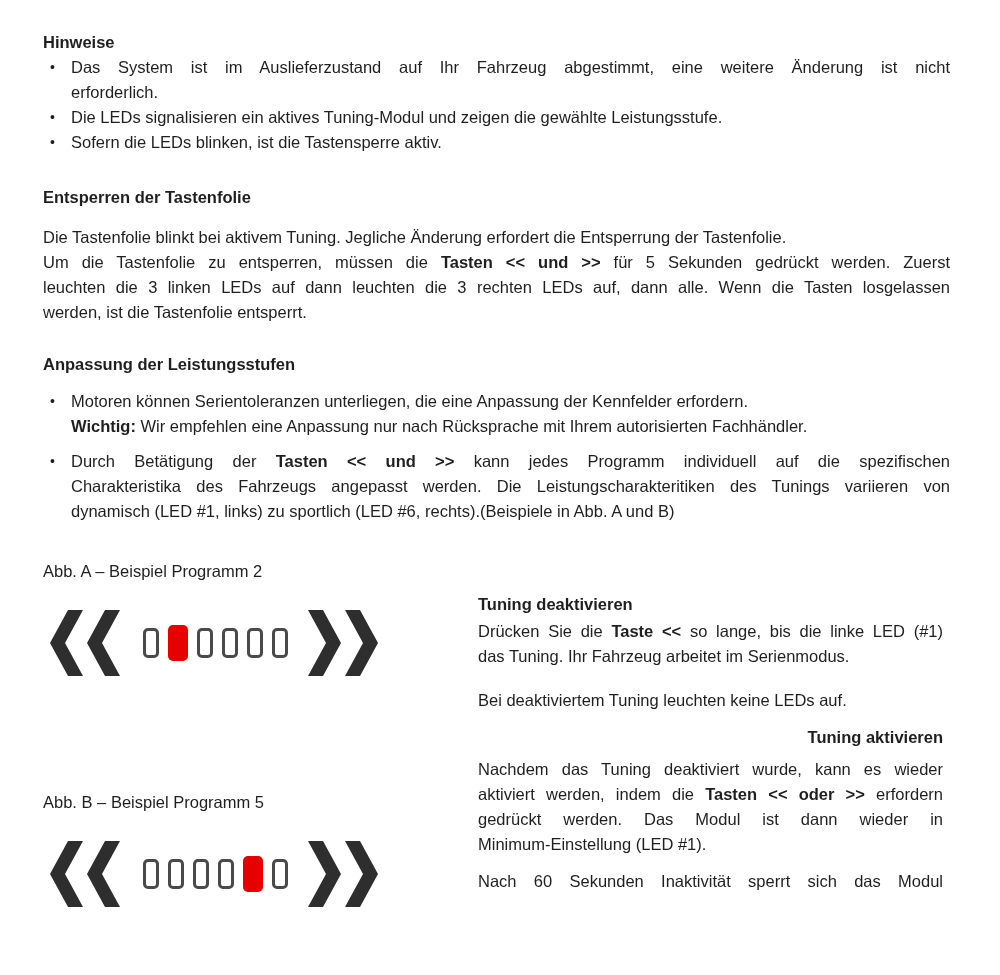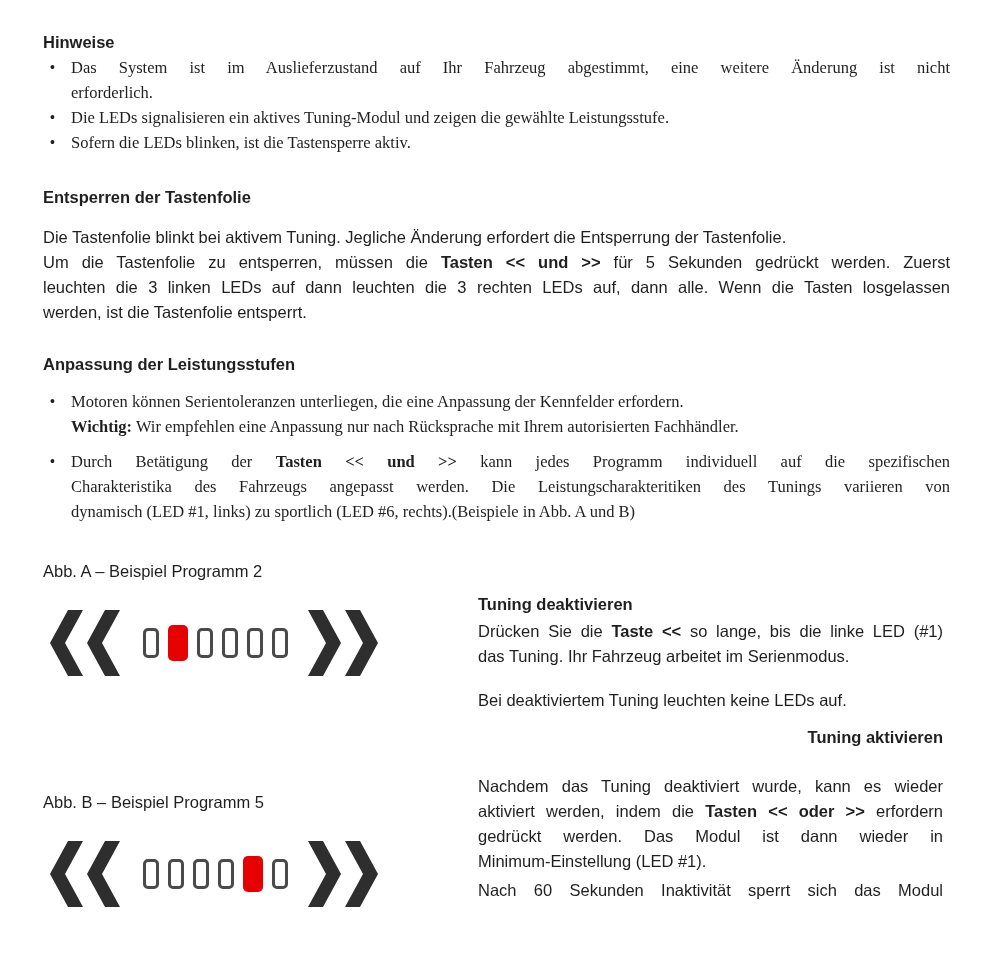--- a/index.html
+++ b/index.html
@@ -15,21 +15,21 @@
 
   .doc-heading { font-size: 16.5px; font-weight: bold; line-height: 25px; }
 
   .tline { min-height: 25px; }
   .tline-j { text-align: justify; text-align-last: justify; }
   .tline-l { text-align: left; }
   .tline .b { font-weight: bold; }
 
   .bullet { display: flex; }
   .bullet .marker { flex: 0 0 28px; font-size: 14px; padding-left: 7px; }
-  .bullet .btext { flex: 1; min-width: 0; font-family: Liberation Serif, serif; }
+  .bullet .btext { flex: 1; min-width: 0; }
 
   #sec-entsperren { margin-top: 30px; }
   #sec-entsperren .para { margin-top: 15px; }
   #sec-anpassung { margin-top: 27px; }
   #sec-anpassung .bullet-1 { margin-top: 12px; }
   #sec-anpassung .bullet-2 { margin-top: 10px; }
 
   .bottom-grid { display: grid; grid-template-columns: 435px 465px; margin-top: 34px; }
 
   .figlabel { line-height: 26px; }
@@ -45,22 +45,22 @@
   }
   .led.led-active {
     width: 20px; height: 36px; border: none; border-radius: 5px;
     background: var(--led-active, #e60000);
   }
 
   .right-col { padding-top: 34px; }
   .right-col .para-1 { margin-top: 2px; }
   .right-col .para-2 { margin-top: 19px; }
   .right-col .head-2 { margin-top: 12px; text-align: right; }
-  .right-col .para-3 { margin-top: 24px; }
-  .right-col .para-4 { margin-top: 4px; }
+  .right-col .para-3 { margin-top: 7px; }
+  .right-col .para-4 { margin-top: 12px; }
 </style>
 </head>
 <body style="--text: #1f1f1f; --chevron: #2e2e2e; --led-border: #4a4a4a; --led-active: #e60000; --background: #ffffff;">
 
 <div class="page">
 
   <section id="sec-hinweise">
     <h2 class="doc-heading">Hinweise</h2>
     <div class="bullet">
       <span class="marker">•</span>

